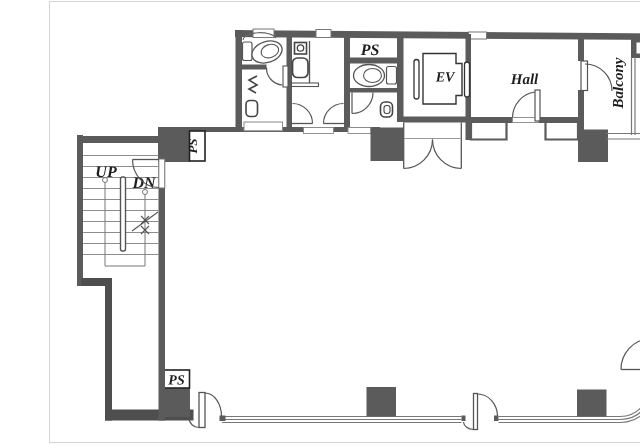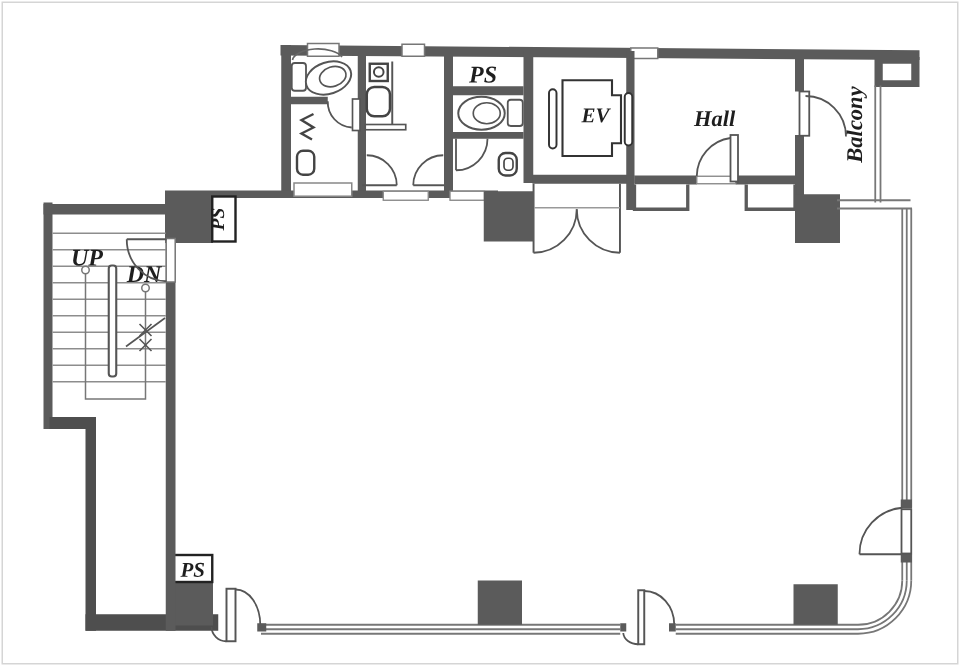--- a/index.html
+++ b/index.html
@@ -1,16 +1,16 @@
 <!DOCTYPE html>
 <html><head>
 <meta charset="utf-8">
 <style>
 html,body{margin:0;padding:0;background:#fff;}
-#plan{width:592px;height:445px;position:relative;transform:translateZ(0);will-change:transform;}
+#plan{width:592px;height:445px;position:relative;transform:translateZ(0);will-change:transform;padding-left:48px;}
 text{font-family:"Liberation Serif",serif;font-style:italic;font-weight:bold;fill:#1e1e1e;}
 </style>
 </head>
 <body>
 <div id="plan">
 <svg width="640" height="445" viewBox="0 0 640 445" xmlns="http://www.w3.org/2000/svg">
 <rect x="0" y="0" width="640" height="445" fill="#ffffff"></rect>
 <rect x="1.5" y="1.5" width="637" height="441" fill="none" stroke="#d5d5d5" stroke-width="1"></rect>
 
 <polygon points="187,30 613,33.5 613,40 187,37" fill="#5b5b5b"></polygon>

